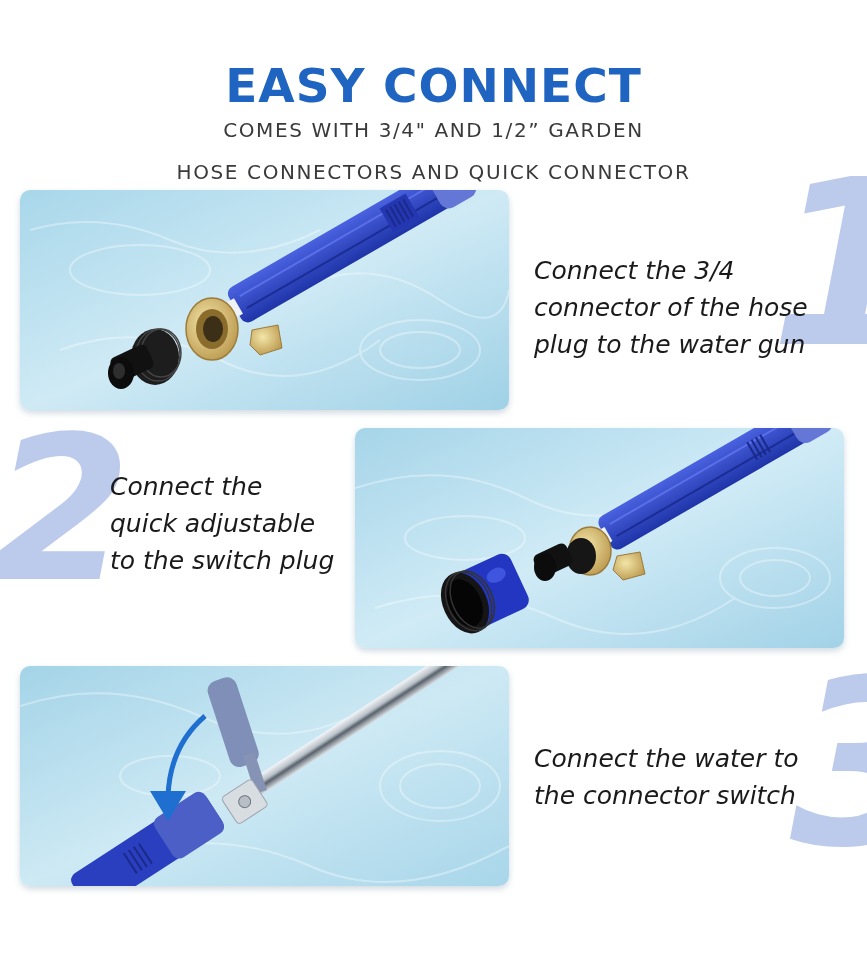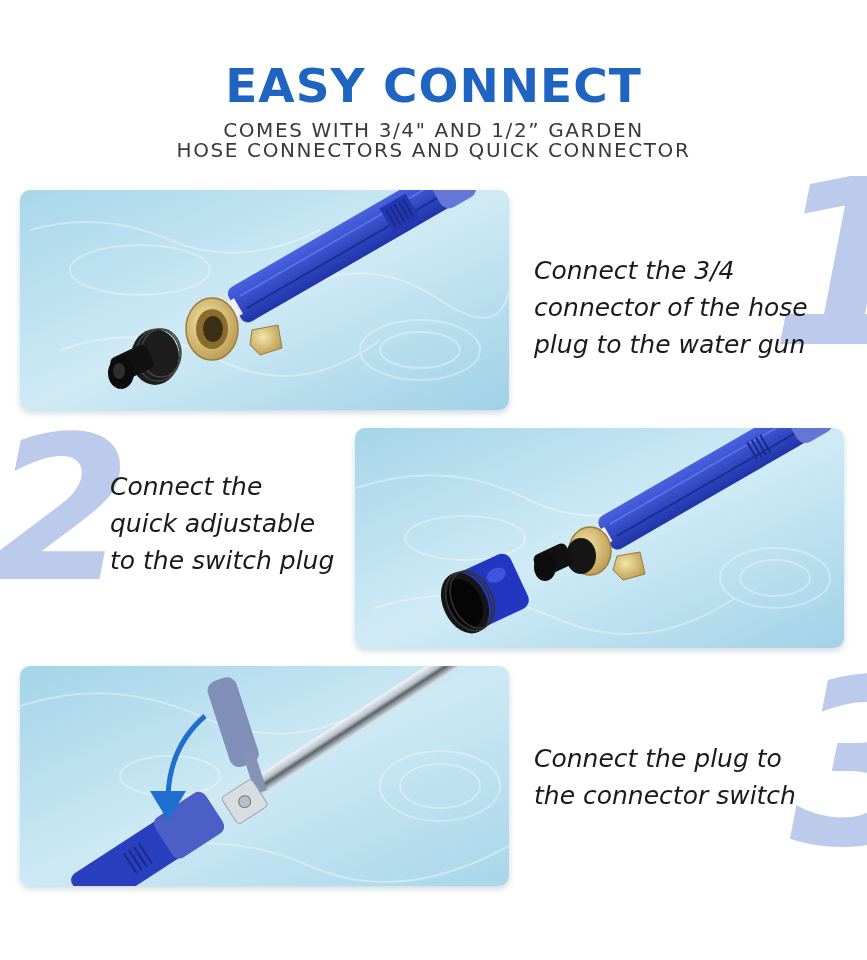--- a/index.html
+++ b/index.html
@@ -1,20 +1,20 @@
 <!DOCTYPE html>
 <html><head>
 <meta charset="utf-8">
 <style>
   html, body { margin:0; padding:0; background:#ffffff; }
   body { width:867px; height:960px; position:relative; overflow:hidden; font-family:"DejaVu Sans", sans-serif; }
   .title { position:absolute; left:0; width:867px; top:58px; text-align:center; color:#1e64c0; font-family:"DejaVu Sans", sans-serif; font-weight:bold; font-size:47px; letter-spacing:1px; line-height:56px; }
   .subtitle { position:absolute; left:0; width:867px; text-align:center; color:#3a3a3a; font-size:20px; letter-spacing:1.6px; line-height:28px; font-family:"DejaVu Sans", sans-serif; }
   .sub1 { top:116px; }
-  .sub2 { top:136px; }
+  .sub2 { top:158px; }
   .panel { position:absolute; border-radius:10px; overflow:hidden; box-shadow:0 3px 6px rgba(120,150,170,0.35); }
   .panel svg { display:block; }
   .bignum { position:absolute; color:#bccbec; font-style:italic; font-weight:bold; font-family:"DejaVu Sans", sans-serif; line-height:1; }
   .step-text { position:absolute; font-family:"DejaVu Sans", sans-serif; font-style:italic; font-size:25px; line-height:37px; color:#1a1a1a; }
   .step-text div { white-space:nowrap; }
 </style>
 </head>
 <body>
 
 <div class="title">EASY CONNECT</div>
@@ -203,15 +203,15 @@
       </g>
       <rect x="100" y="-24" width="60" height="48" rx="8" fill="#4b5fc7"></rect>
     </g>
 
     <path d="M185 50 Q150 80 148 130" fill="none" stroke="#1f6fd0" stroke-width="5"></path>
     <polygon points="130,125 166,125 148,155" fill="#1f6fd0"></polygon>
   </svg>
 </div>
 
 <div class="step-text" style="left:534px; top:740px;">
-  <div>Connect the plug to</div>
+  <div>Connect the water to</div>
   <div>the connector switch</div>
 </div>
 
 </body></html>

